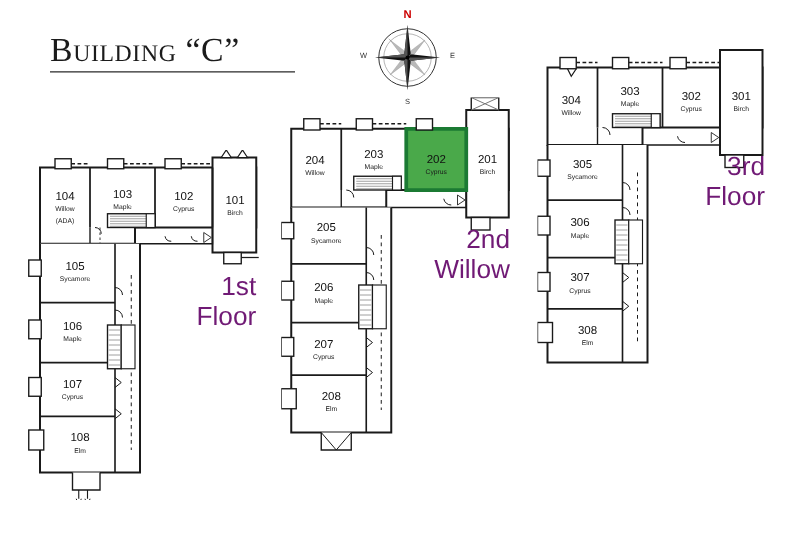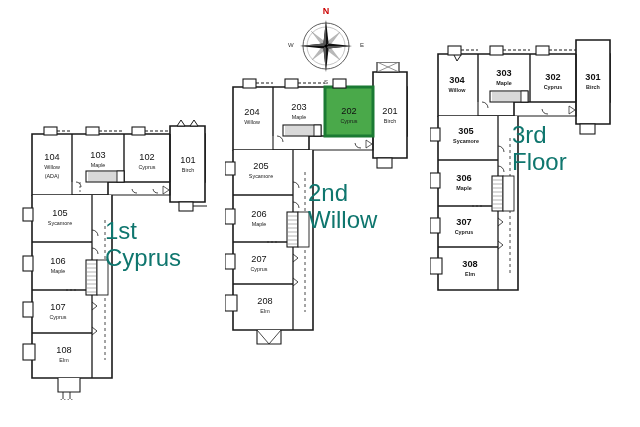--- a/index.html
+++ b/index.html
@@ -89,24 +89,24 @@
 
   
   .floor-block {
     position: absolute;
   }
   .floor-block svg { display: block; }
 
   .floor-label {
     position: absolute;
     font-family: "Liberation Sans", sans-serif;
-    font-size: 24px;
+    font-size: 21px;
     line-height: 1.12;
-    color: #0f766e;
-    text-align: left;
+    color: #701a75;
+    text-align: right;
     white-space: pre-line;
     font-weight: 400;
   }
 
   
   text.rm-num {
     font-family: "Liberation Sans", sans-serif;
     font-size: 9.2px;
     fill: #111111;
     text-anchor: middle;
@@ -122,20 +122,24 @@
     font-size: 5.4px;
     fill: #1a1a1a;
     text-anchor: middle;
   }
 </style>
 </head>
 <body>
 
 <div id="stage">
 
+  <div class="title-block">
+    <div class="title-text">Building “C”</div>
+    <div class="title-rule"></div>
+  </div>
 
   <div class="compass">
     <svg width="76" height="78" viewBox="0 0 76 78" aria-hidden="true">
       <g transform="translate(38,40)">
         <circle cx="0" cy="0" r="23" fill="none" stroke="#333" stroke-width="0.8"></circle>
         <circle cx="0" cy="0" r="19" fill="none" stroke="#888" stroke-width="0.5"></circle>
 
         <g fill="#b9b9b9" stroke="#8d8d8d" stroke-width="0.3">
           <polygon points="0,0 -3,-3 -15,-15 -3,-3"></polygon>
           <polygon points="-14,-14 -4.5,-1.5 -1.5,-4.5"></polygon>
@@ -268,23 +272,23 @@
 
       <text class="rm-num" x="38" y="190">107</text>
       <text class="rm-name" x="38" y="199">Cyprus</text>
 
       <text class="rm-num" x="44" y="233">108</text>
       <text class="rm-name" x="44" y="242">Elm</text>
     </svg>
   </div>
 
   <div class="floor-label" style="left:105px; top:218px; width:100px;">1st
-Cyprus</div>
-
-  <div class="floor-block" style="left:225px; top:62px;">
+Floor</div>
+
+  <div class="floor-block" style="left:225px; top:78px;">
     <svg width="190" height="290" viewBox="0 0 190 290">
       <g stroke="#1a1a1a" fill="none" stroke-width="1.5" stroke-linejoin="miter">
 
         <path d="M8,25 L8,88 L84,88 L84,74 L182,74 L182,25 Z" fill="#ffffff" stroke="#1a1a1a" stroke-width="1.6"></path>
 
         <path d="M148,10 L148,96 L182,96 L182,10 Z" fill="#ffffff" stroke="#1a1a1a" stroke-width="1.6"></path>
 
         <path d="M48,25 L48,74" stroke-width="1.4"></path>
         <path d="M100,25 L100,74" stroke-width="1.4"></path>
         <path d="M148,25 L148,74" stroke-width="1.4"></path>
@@ -374,21 +378,21 @@
       <text class="rm-name" x="34" y="209">Cyprus</text>
 
       <text class="rm-num" x="40" y="242">208</text>
       <text class="rm-name" x="40" y="251">Elm</text>
     </svg>
   </div>
 
   <div class="floor-label" style="left:308px; top:180px; width:100px;">2nd
 Willow</div>
 
-  <div class="floor-block" style="left:430px; top:28px;font-weight:bold;">
+  <div class="floor-block" style="left:430px; top:28px;">
     <svg width="195" height="270" viewBox="0 0 195 270">
       <g stroke="#1a1a1a" fill="none" stroke-width="1.5" stroke-linejoin="miter">
 
         <path d="M8,26 L8,88 L84,88 L84,74 L180,74 L180,26 Z" fill="#ffffff" stroke="#1a1a1a" stroke-width="1.6"></path>
 
         <path d="M146,12 L146,96 L180,96 L180,12 Z" fill="#ffffff" stroke="#1a1a1a" stroke-width="1.6"></path>
 
         <path d="M48,26 L48,74" stroke-width="1.4"></path>
         <path d="M100,26 L100,74" stroke-width="1.4"></path>
         <path d="M146,26 L146,74" stroke-width="1.4"></path>

